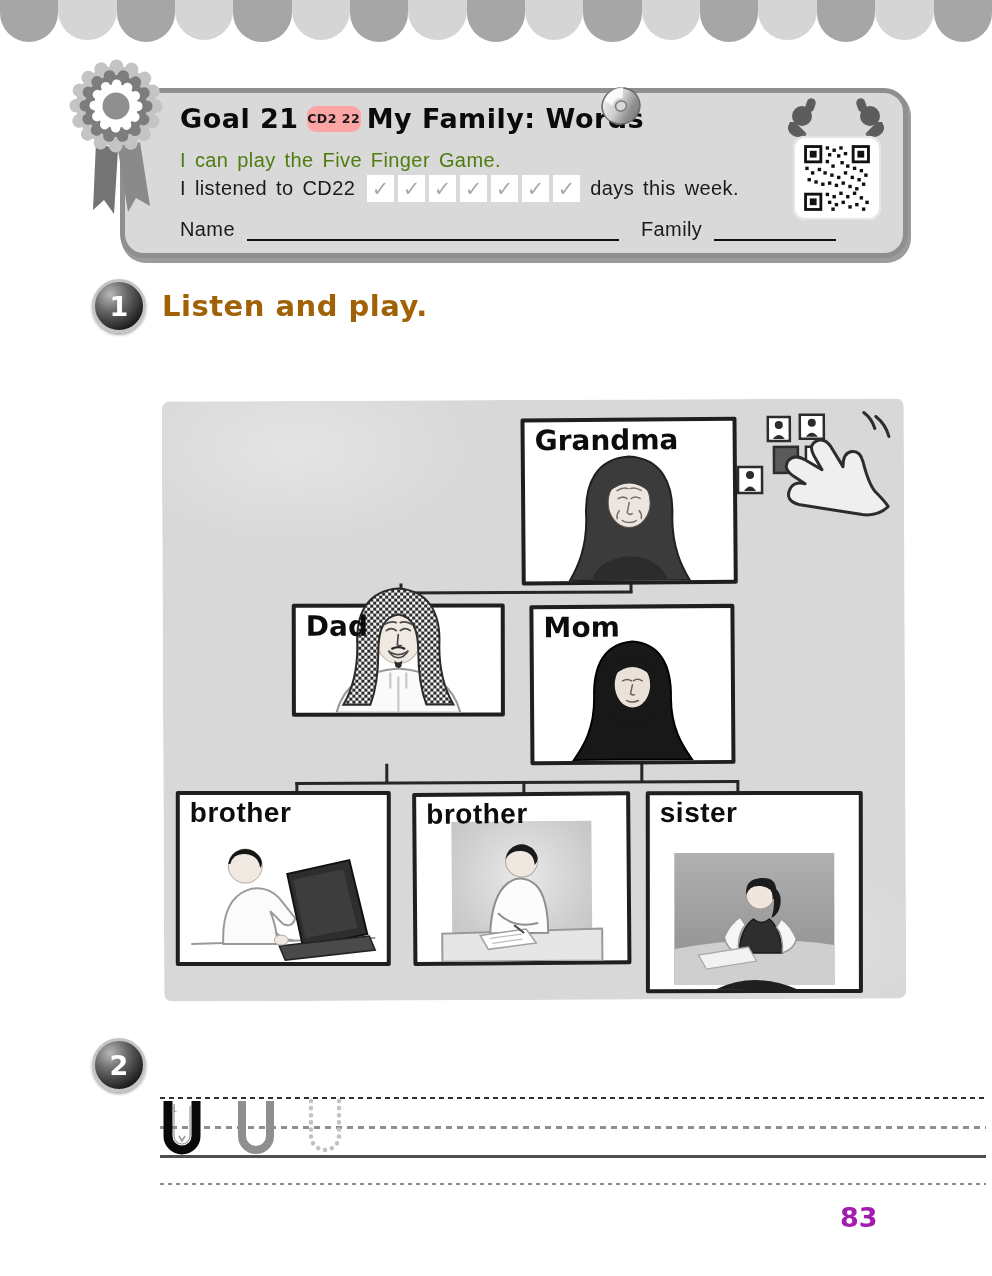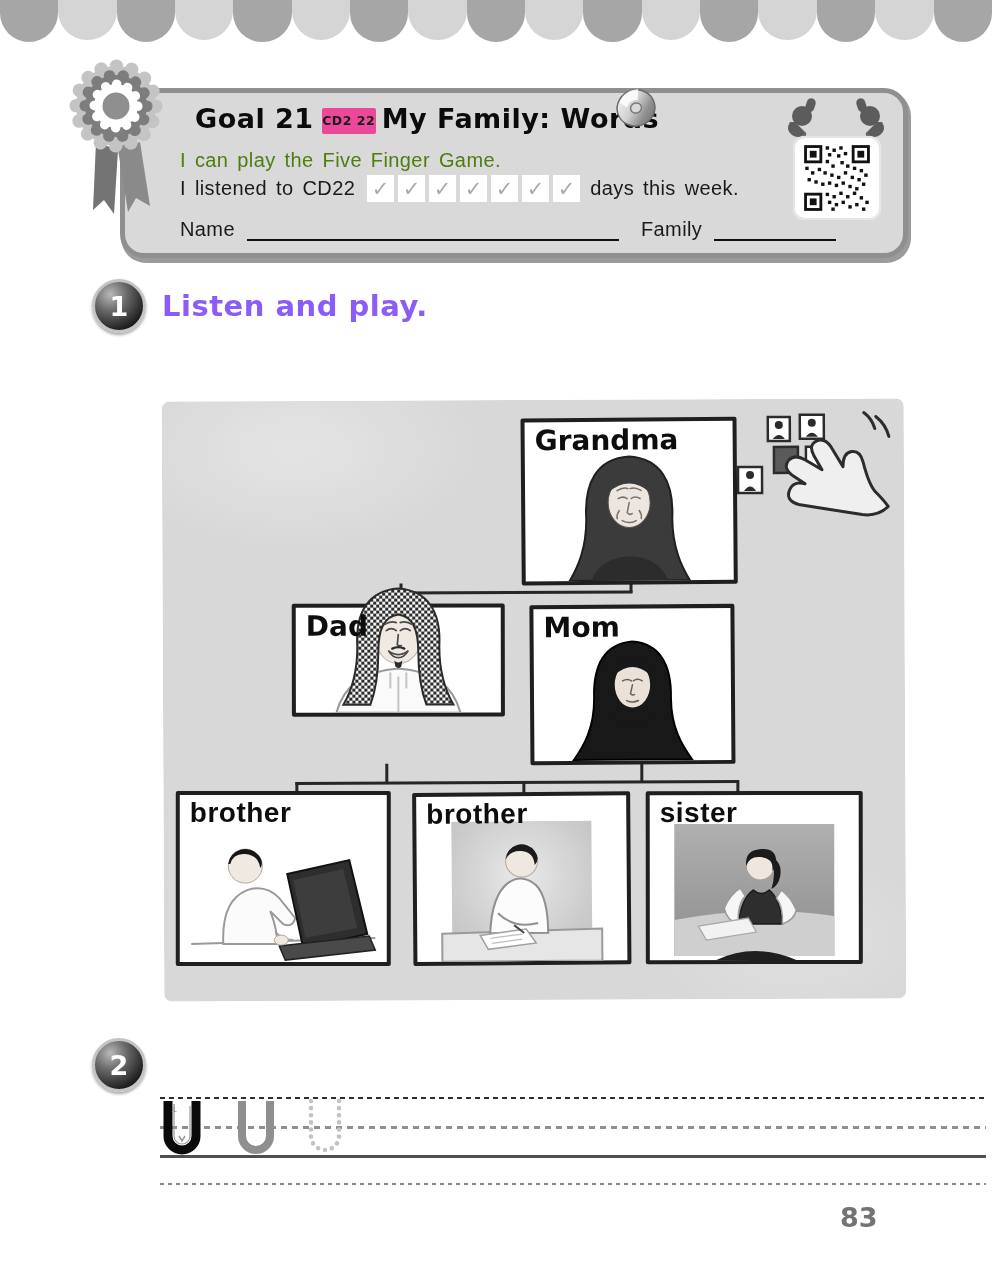--- a/index.html
+++ b/index.html
@@ -10,23 +10,23 @@
   
   .scallops { position:absolute; top:0; left:0; width:992px; height:46px; display:flex; }
   .scallop { width:58.35px; height:42px; border-radius:0 0 29px 29px; flex:0 0 auto; }
   .scallop.dark { background:#a6a6a6; }
   .scallop.light { background:#d5d5d5; height:40px; }
 
   
   .goal-panel { position:absolute; left:120px; top:88px; width:788px; height:170px;
     background:#d9d9d9; border:5px solid #8f8f8f; border-radius:24px;
     box-shadow:2px 4px 0 1px #9b9b9b; }
-  .goal-row1 { position:absolute; left:70px; top:10px; display:flex; align-items:flex-end; }
+  .goal-row1 { position:absolute; left:55px; top:10px; display:flex; align-items:center; }
   .goal-label, .goal-title { font-family:"DejaVu Sans", sans-serif; font-weight:bold; font-size:27px; letter-spacing:0.5px; color:#0b0b0b; }
-  .cd-badge-box { position:relative; width:54px; height:26px; background:#ec4899; border-radius:2px; margin:0 6px 0 8px; text-align:center; }
+  .cd-badge-box { position:relative; width:54px; height:26px; background:#fca5a5; border-radius:9px; margin:0 6px 0 8px; text-align:center; }
   .cd-badge-label { font-family:"DejaVu Sans", sans-serif; font-weight:bold; font-size:12.5px; color:#1a1a1a; line-height:26px; letter-spacing:0.5px; }
   .cd-disc { position:absolute; left:288px; top:-24px; width:52px; height:48px; }
   .goal-row2 { position:absolute; left:55px; top:56px; font-size:20px; color:#4d7c0f; letter-spacing:0.4px; word-spacing:3px; }
   .goal-row3 { position:absolute; left:55px; top:82px; display:flex; align-items:center; font-size:20px; color:#1a1a1a; letter-spacing:0.4px; word-spacing:3px; }
   .checkbox-row { display:flex; gap:4px; margin:0 10px 0 12px; }
   .day-box { width:27px; height:27px; background:#fff; display:flex; align-items:center; justify-content:center;
     color:#a9a9a9; font-size:21px; line-height:27px; }
   .goal-row4 { position:absolute; left:55px; top:124px; display:flex; align-items:center; font-size:20px; color:#1a1a1a; letter-spacing:0.4px; }
   .write-line { border-bottom:2.5px solid #101010; height:24px; margin-left:12px; }
   .name-line { width:372px; }
@@ -42,55 +42,55 @@
 
   
   .section-head { position:absolute; left:92px; display:flex; align-items:center; }
   .section-1 { top:279px; }
   .section-2 { top:1038px; }
   .num-badge { width:54px; height:54px; border-radius:50%;
     background:radial-gradient(circle at 32% 26%, #b9b9b9 0%, #6a6a6a 34%, #1a1a1a 78%);
     border:3px solid #c4c4c4; box-shadow:0 2px 3px rgba(0,0,0,0.35);
     display:flex; align-items:center; justify-content:center;
     color:#fff; font-family:"DejaVu Sans", sans-serif; font-weight:bold; font-size:27px; }
-  .section-title { margin-left:16px; font-family:"DejaVu Sans", sans-serif; font-weight:bold; font-size:29px; letter-spacing:0.5px; color:#8b5cf6; }
+  .section-title { margin-left:16px; font-family:"DejaVu Sans", sans-serif; font-weight:bold; font-size:29px; letter-spacing:0.5px; color:#a16207; }
 
   
   .tree-panel { position:absolute; left:163px; top:400px; width:742px; height:600px;
     background:
       radial-gradient(260px 140px at 18% 8%, #e4e4e4, rgba(228,228,228,0) 70%),
       radial-gradient(200px 120px at 85% 90%, #e0e0e0, rgba(224,224,224,0) 70%),
       #d8d8d8;
     border-radius:8px; transform:rotate(-0.25deg); }
   .pframe { position:absolute; background:#fff; border:4px solid #1f1f1f; border-radius:2px; }
   .pframe .plabel { position:absolute; left:10px; top:2px; font-size:28px; color:#0d0d0d; z-index:3; }
   .rounded-label { font-family:"DejaVu Sans", sans-serif; font-weight:bold; letter-spacing:0; }
   .plain-label { font-family:"Liberation Sans", sans-serif; font-weight:bold; letter-spacing:0.5px; }
   .portrait { position:absolute; left:0; bottom:0; width:100%; z-index:1; }
   .f-grandpa { left:129px; top:18px;  width:213px; height:167px; transform:rotate(0.2deg); }
   .f-grandma { left:359px; top:18px;  width:216px; height:167px; transform:rotate(-0.2deg); }
   .f-dad     { left:129px; top:203px; width:213px; height:113px; transform:rotate(0.15deg); }
   .f-mom     { left:367px; top:205px; width:205px; height:160px; transform:rotate(-0.15deg); }
   .f-bro1    { left:12px;  top:390px; width:215px; height:175px; transform:rotate(0.25deg); }
   .f-bro2    { left:249px; top:392px; width:218px; height:173px; transform:rotate(-0.2deg); }
-  .f-sis     { left:482px; top:392px; width:217px; height:173px; transform:rotate(0.2deg); }
+  .f-sis     { left:482px; top:392px; width:217px; height:202px; transform:rotate(0.2deg); }
   .conn { position:absolute; background:#262626; }
   .hand-cards { position:absolute; left:568px; top:10px; width:168px; height:118px; }
 
   
   .trace-area { position:absolute; left:160px; top:1097px; width:826px; height:92px; }
   .gl { position:absolute; left:0; width:100%; }
   .gl-top    { top:0;    height:2px; background:repeating-linear-gradient(90deg,#2e2e2e 0 5px,transparent 5px 9px); }
   .gl-mid    { top:29px; height:3px; background:repeating-linear-gradient(90deg,#8f8f8f 0 6px,transparent 6px 11px); }
   .gl-base   { top:58px; height:3px; background:#4f4f4f; }
   .gl-bottom { top:86px; height:2px; background:repeating-linear-gradient(90deg,#8a8a8a 0 4px,transparent 4px 8px); }
   .trace-letter { position:absolute; top:-1px; width:44px; height:62px; }
   .tl-1 { left:0; } .tl-2 { left:74px; } .tl-3 { left:143px; }
 
-  .page-number { position:absolute; left:840px; top:1202px; font-family:"DejaVu Sans", sans-serif; font-weight:bold; font-size:27px; color:#737373; }
+  .page-number { position:absolute; left:840px; top:1202px; font-family:"DejaVu Sans", sans-serif; font-weight:bold; font-size:27px; color:#a21caf; }
 </style>
 </head>
 <body>
 
 <div class="page">
 
   <div class="scallops">
     <div class="scallop dark"></div>
     <div class="scallop light"></div>
     <div class="scallop dark"></div>

